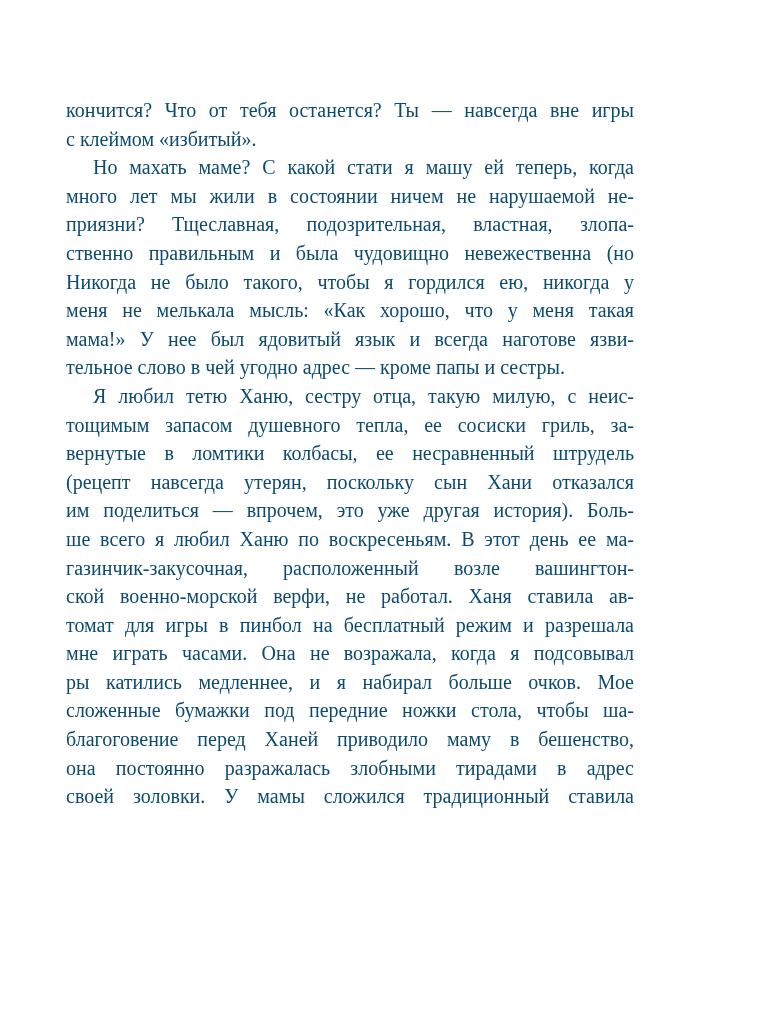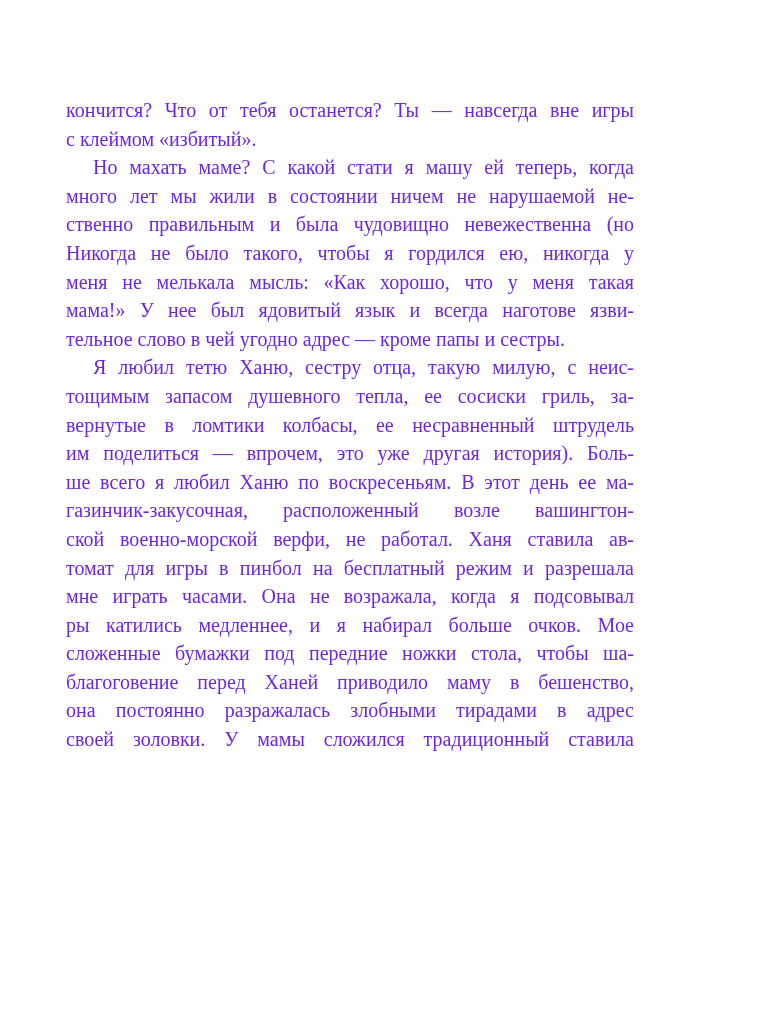--- a/index.html
+++ b/index.html
@@ -6,21 +6,21 @@
     margin: 0;
     padding: 0;
     background: #ffffff;
   }
   .page {
     position: relative;
     width: 769px;
     height: 837px;
     background: #ffffff;
     font-family: "Liberation Serif", "DejaVu Serif", serif;
-    color: #6d28d9;
+    color: #0c4a6e;
     overflow: hidden;
   }
   .text-block {
     position: absolute;
     left: 66px;
     top: 96px;
     width: 568px;
     font-size: 20px;
   }
   .paragraph {
@@ -58,31 +58,33 @@
   <div class="text-block">
 
     <div class="paragraph">
       <div class="line">кончится? Что от тебя останется? Ты — навсегда вне игры</div>
       <div class="line last">с клеймом «избитый».</div>
     </div>
 
     <div class="paragraph">
       <div class="line indent">Но махать маме? С какой стати я машу ей теперь, когда</div>
       <div class="line">много лет мы жили в состоянии ничем не нарушаемой не-</div>
+      <div class="line">приязни? Тщеславная, подозрительная, властная, злопа-</div>
       <div class="line">ственно правильным и была чудовищно невежественна (но</div>
       <div class="line">Никогда не было такого, чтобы я гордился ею, никогда у</div>
       <div class="line">меня не мелькала мысль: «Как хорошо, что у меня такая</div>
       <div class="line">мама!» У нее был ядовитый язык и всегда наготове язви-</div>
       <div class="line last">тельное слово в чей угодно адрес — кроме папы и сестры.</div>
     </div>
 
     <div class="paragraph">
       <div class="line indent">Я любил тетю Ханю, сестру отца, такую милую, с неис-</div>
       <div class="line">тощимым запасом душевного тепла, ее сосиски гриль, за-</div>
       <div class="line">вернутые в ломтики колбасы, ее несравненный штрудель</div>
+      <div class="line">(рецепт навсегда утерян, поскольку сын Хани отказался</div>
       <div class="line">им поделиться — впрочем, это уже другая история). Боль-</div>
       <div class="line">ше всего я любил Ханю по воскресеньям. В этот день ее ма-</div>
       <div class="line">газинчик-закусочная, расположенный возле вашингтон-</div>
       <div class="line">ской военно-морской верфи, не работал. Ханя ставила ав-</div>
       <div class="line">томат для игры в пинбол на бесплатный режим и разрешала</div>
       <div class="line">мне играть часами. Она не возражала, когда я подсовывал</div>
       <div class="line">ры катились медленнее, и я набирал больше очков. Мое</div>
       <div class="line">сложенные бумажки под передние ножки стола, чтобы ша-</div>
       <div class="line">благоговение перед Ханей приводило маму в бешенство,</div>
       <div class="line">она постоянно разражалась злобными тирадами в адрес</div>

